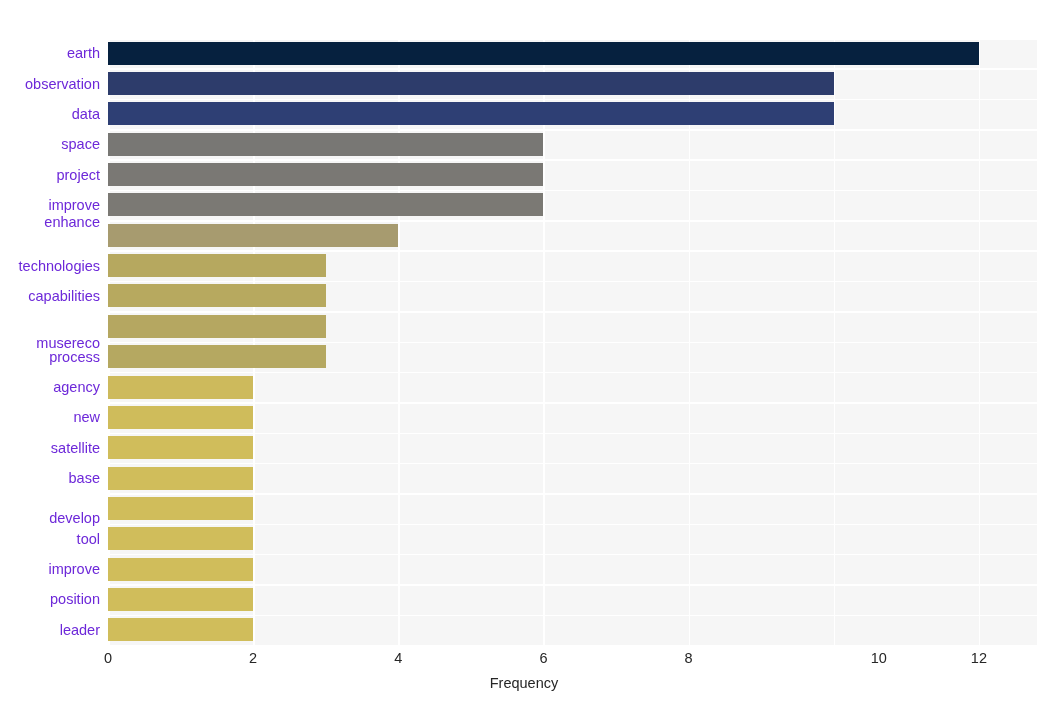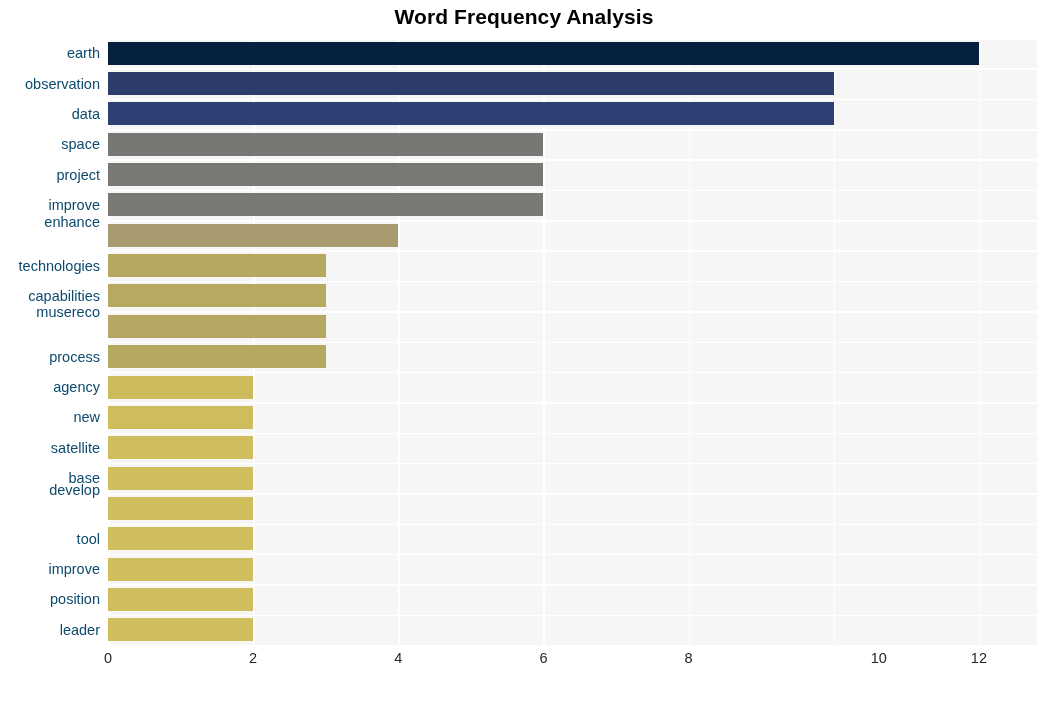--- a/index.html
+++ b/index.html
@@ -81,21 +81,21 @@
     top: 38px;
     width: 100px;
     height: 607px;
   }
   .y-tick-label {
     position: absolute;
     right: 0;
     width: 100px;
     text-align: right;
     font-size: 14.5px;
-    color: #0c4a6e;
+    color: #6d28d9;
     line-height: 16px;
     white-space: nowrap;
   }
 
   
   #x-axis {
     position: absolute;
     left: 0;
     top: 650px;
     width: 1048px;
@@ -118,21 +118,20 @@
     text-align: center;
     font-size: 14.5px;
     color: #262626;
   }
 </style>
 </head>
 <body>
 
 <div id="chart-root">
 
-  <div id="chart-title">Word Frequency Analysis</div>
 
   <div id="plot-area">
     <div id="grid-layer">
         <div class="gridline-v" style="left: 0px; background: rgb(255, 255, 255);"></div>
         <div class="gridline-v" style="left: 145.156px; background: rgb(255, 255, 255);"></div>
         <div class="gridline-v" style="left: 290.312px; background: rgb(255, 255, 255);"></div>
         <div class="gridline-v" style="left: 435.469px; background: rgb(255, 255, 255);"></div>
         <div class="gridline-v" style="left: 580.625px; background: rgb(255, 255, 255);"></div>
         <div class="gridline-v" style="left: 725.781px; background: rgb(255, 255, 255);"></div>
         <div class="gridline-v" style="left: 870.938px; background: rgb(255, 255, 255);"></div>
@@ -184,37 +183,38 @@
   <div id="y-axis">
       <div class="y-tick-label" style="top: 7.175px;">earth</div>
       <div class="y-tick-label" style="top: 37.525px;">observation</div>
       <div class="y-tick-label" style="top: 67.875px;">data</div>
       <div class="y-tick-label" style="top: 98.225px;">space</div>
       <div class="y-tick-label" style="top: 128.575px;">project</div>
       <div class="y-tick-label" style="top: 158.925px;">improve</div>
       <div class="y-tick-label" style="top: 176px;">enhance</div>
       <div class="y-tick-label" style="top: 219.625px;">technologies</div>
       <div class="y-tick-label" style="top: 249.975px;">capabilities</div>
-      <div class="y-tick-label" style="top: 266px; margin-left: 32px;">musereco</div>
+      <div class="y-tick-label" style="top: 297px; margin-left: 32px;">musereco</div>
       <div class="y-tick-label" style="top: 310.675px;">process</div>
       <div class="y-tick-label" style="top: 341.025px;">agency</div>
       <div class="y-tick-label" style="top: 371.375px;">new</div>
       <div class="y-tick-label" style="top: 401.725px;">satellite</div>
       <div class="y-tick-label" style="top: 432.075px;">base</div>
-      <div class="y-tick-label" style="top: 444px;">develop</div>
+      <div class="y-tick-label" style="top: 472px;">develop</div>
       <div class="y-tick-label" style="top: 492.775px;">tool</div>
       <div class="y-tick-label" style="top: 523.125px;">improve</div>
       <div class="y-tick-label" style="top: 553.475px;">position</div>
       <div class="y-tick-label" style="top: 583.825px;">leader</div>
     </div>
 
   <div id="x-axis">
       <div class="x-tick-label" style="left: 108px;">0</div>
       <div class="x-tick-label" style="left: 253.156px;">2</div>
       <div class="x-tick-label" style="left: 398.312px;">4</div>
       <div class="x-tick-label" style="left: 543.469px;">6</div>
       <div class="x-tick-label" style="left: 688.625px;">8</div>
       <div class="x-tick-label" style="left: 833.781px; margin-left: 45px;">10</div>
       <div class="x-tick-label" style="left: 978.938px;">12</div>
     </div>
 
+  <div id="x-axis-title">Frequency</div>
 
 </div>
 
 </body></html>

